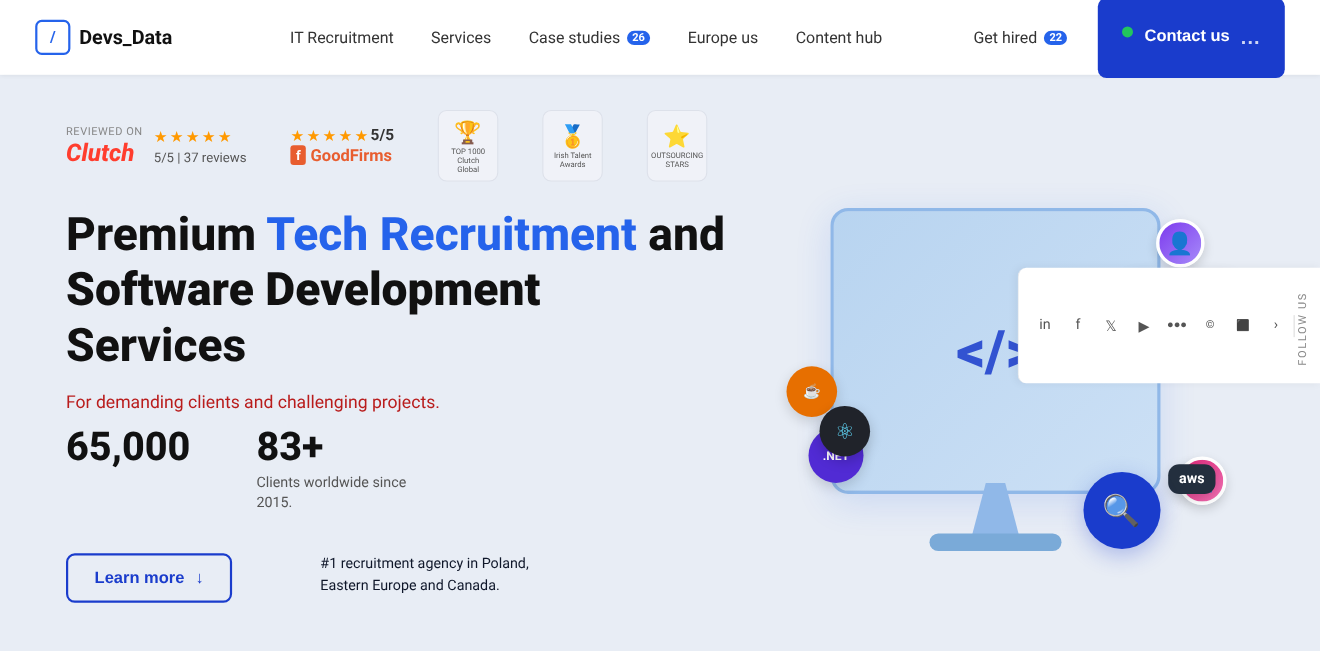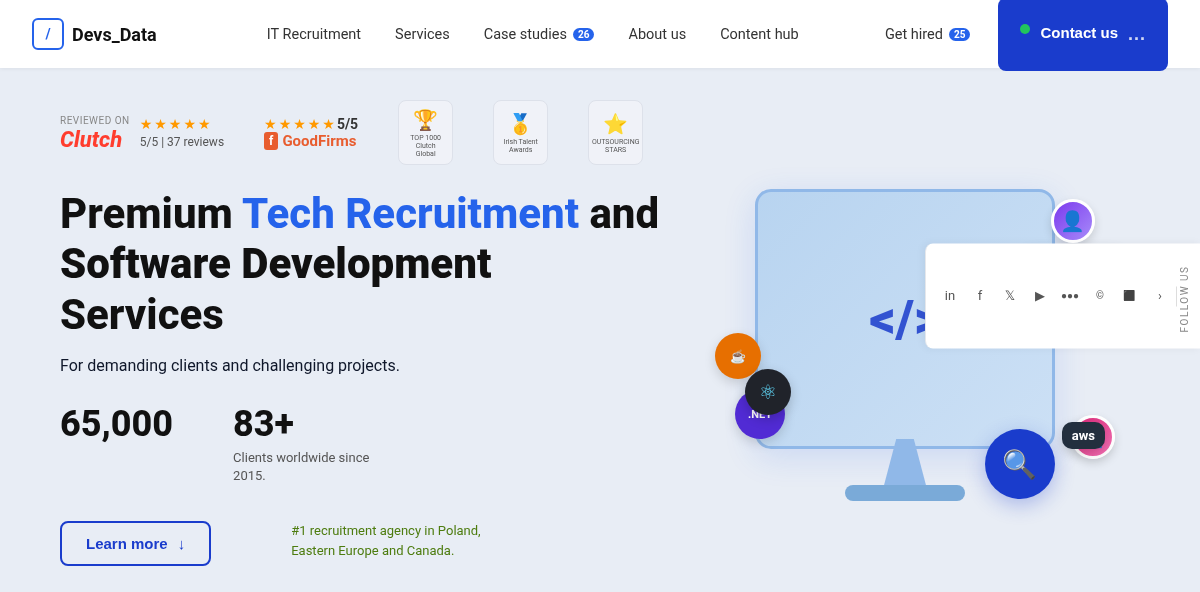--- a/index.html
+++ b/index.html
@@ -211,22 +211,22 @@
       font-weight: 800;
       color: #111;
       line-height: 1.2;
       margin-bottom: 16px;
     }
     .hero-title .highlight {
       color: #2563eb;
     }
     .hero-subtitle {
       font-size: 16px;
-      color: #0f172a;
-      margin-bottom: 30px;
+      color: #b91c1c;
+      margin-bottom: 12px;
     }
     .stats-row {
       display: flex;
       gap: 60px;
       margin-bottom: 36px;
     }
     .stat-item {}
     .stat-number {
       font-size: 36px;
       font-weight: 800;
@@ -235,21 +235,21 @@
     }
     .stat-desc {
       font-size: 13px;
       color: #555;
       max-width: 160px;
       line-height: 1.4;
       margin-top: 4px;
     }
     .agency-note {
       font-size: 13px;
-      color: #4d7c0f;
+      color: #0f172a;
       line-height: 1.5;
       max-width: 200px;
     }
     .learn-more-btn {
       display: inline-flex;
       align-items: center;
       gap: 10px;
       border: 2px solid #1a3ccc;
       color: #1a3ccc;
       background: transparent;
@@ -473,30 +473,30 @@
       <span>IT Recruitment</span>
     </div>
     <div class="nav-item">
       <span>Services</span>
     </div>
     <div class="nav-item">
       <span>Case studies</span>
       <span class="nav-badge">26</span>
     </div>
     <div class="nav-item">
-      <span>About us</span>
+      <span>Europe us</span>
     </div>
     <div class="nav-item">
       <span>Content hub</span>
     </div>
   </div>
   <div class="nav-right">
     <div class="get-hired-btn">
       <span>Get hired</span>
-      <span class="nav-badge">25</span>
+      <span class="nav-badge">22</span>
     </div>
     <button class="contact-btn">
       <span class="online-dot"></span>
       <span>Contact us</span>
       <span class="contact-btn-dots">...</span>
     </button>
   </div>
 </nav>
 
 <div class="main">

